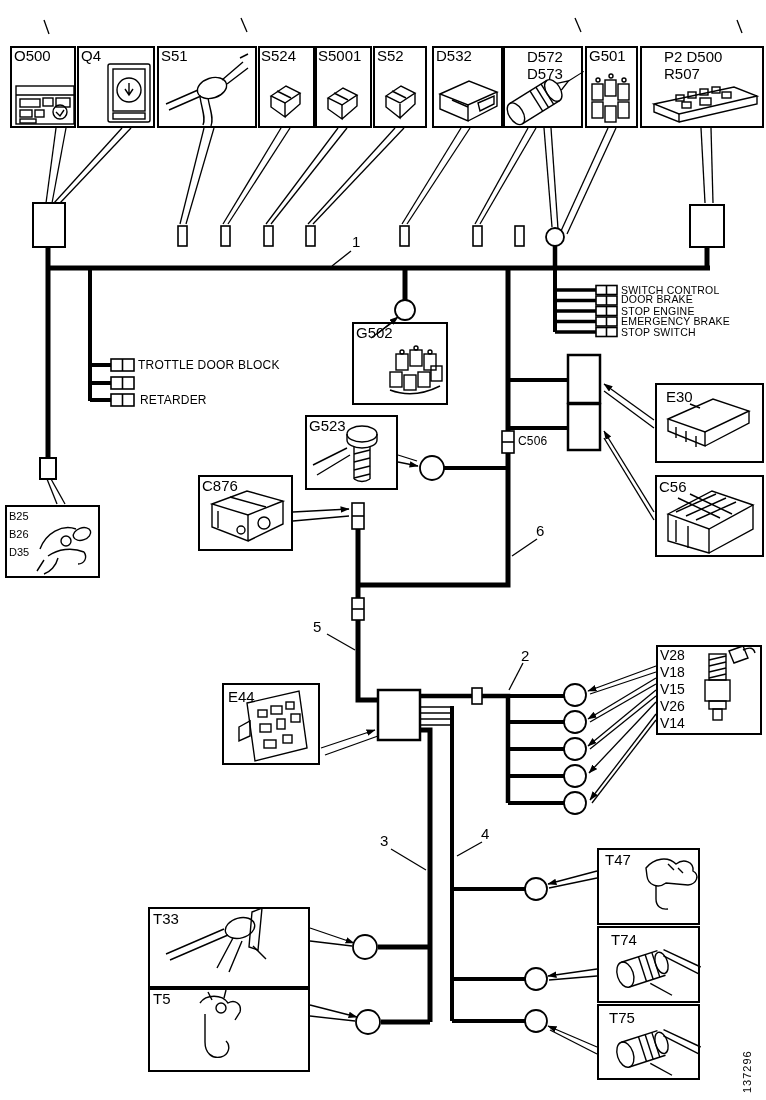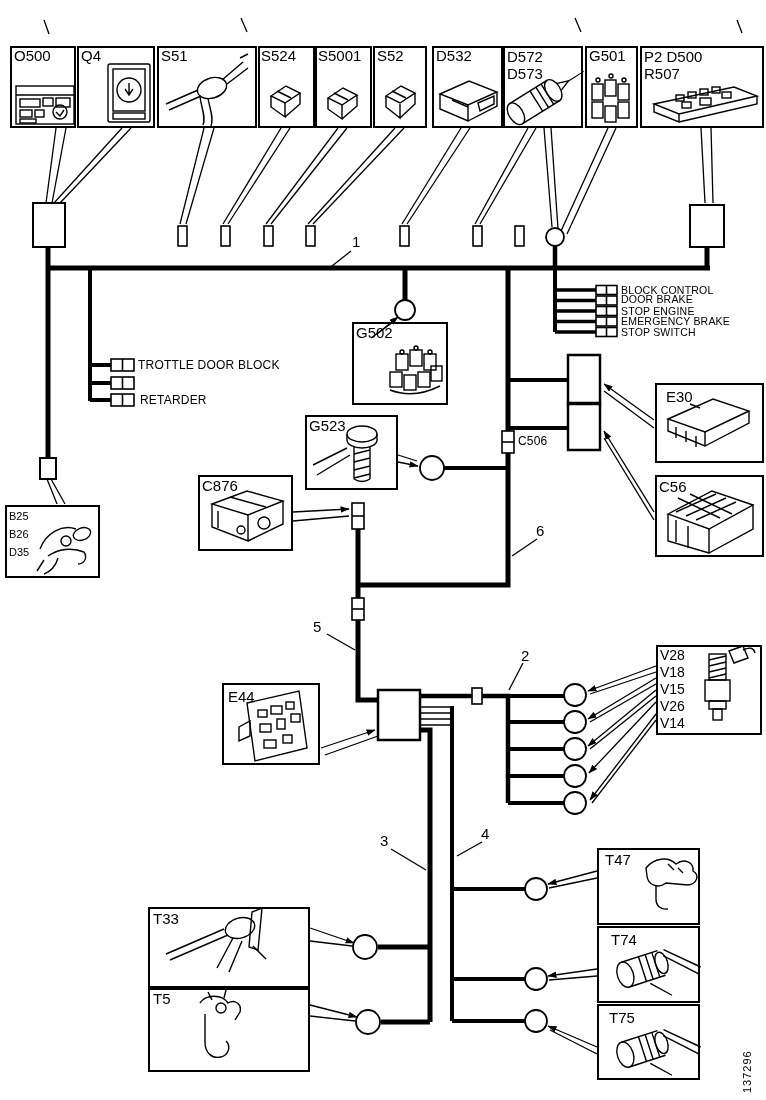--- a/index.html
+++ b/index.html
@@ -1,21 +1,21 @@
 <!DOCTYPE html>
 <html><head>
 <meta charset="utf-8">
 <style>
   html,body{margin:0;padding:0;background:#fff;}
   .stage{position:relative;width:766px;height:1100px;background:#ffffff;
          font-family:"Liberation Sans",sans-serif;color:#000;overflow:hidden;}
   svg.layer{position:absolute;left:0;top:0;z-index:1;}
   .cbox{position:absolute;border:2px solid #000;box-sizing:border-box;background:transparent;z-index:2;}
   .lbl{position:absolute;font-size:15px;line-height:16px;white-space:pre;z-index:3;}
-  .lbl2{line-height:17px;}
+  .lbl2{line-height:17px;margin-left:20px;}
   .stack{position:absolute;font-size:11px;line-height:18px;white-space:pre;z-index:3;}
   .vstack{position:absolute;font-size:14px;line-height:17px;white-space:pre;z-index:3;}
   .sm{position:absolute;font-size:10.5px;line-height:11px;letter-spacing:.2px;white-space:pre;z-index:3;}
   .md{position:absolute;font-size:12px;line-height:13px;letter-spacing:.2px;white-space:pre;z-index:3;}
   .num{position:absolute;font-size:15px;z-index:3;}
   .fig{position:absolute;left:741px;top:1093px;font-size:11px;transform:rotate(-90deg);
        transform-origin:0 0;letter-spacing:1px;z-index:3;}
 </style>
 </head>
 <body>
@@ -464,21 +464,21 @@
 <div class="stack" style="left:9px;top:507px"><span>B25</span><br><span>B26</span><br><span>D35</span></div>
 
 <div class="vstack" style="left:660px;top:647px"><span>V28</span><br><span>V18</span><br><span>V15</span><br><span>V26</span><br><span>V14</span></div>
 
 <div class="lbl" style="left:153px;top:911px">T33</div>
 <div class="lbl" style="left:153px;top:991px">T5</div>
 <div class="lbl" style="left:605px;top:852px">T47</div>
 <div class="lbl" style="left:611px;top:932px">T74</div>
 <div class="lbl" style="left:609px;top:1010px">T75</div>
 
-<div class="sm" style="left:621px;top:285px">BLOCK CONTROL</div>
+<div class="sm" style="left:621px;top:285px">SWITCH CONTROL</div>
 <div class="sm" style="left:621px;top:294px">DOOR BRAKE</div>
 <div class="sm" style="left:621px;top:306px">STOP ENGINE</div>
 <div class="sm" style="left:621px;top:316px">EMERGENCY BRAKE</div>
 <div class="sm" style="left:621px;top:327px">STOP SWITCH</div>
 
 <div class="md" style="left:138px;top:359px">TROTTLE DOOR BLOCK</div>
 <div class="md" style="left:140px;top:394px">RETARDER</div>
 
 <div class="md" style="left:518px;top:435px">C506</div>
 

